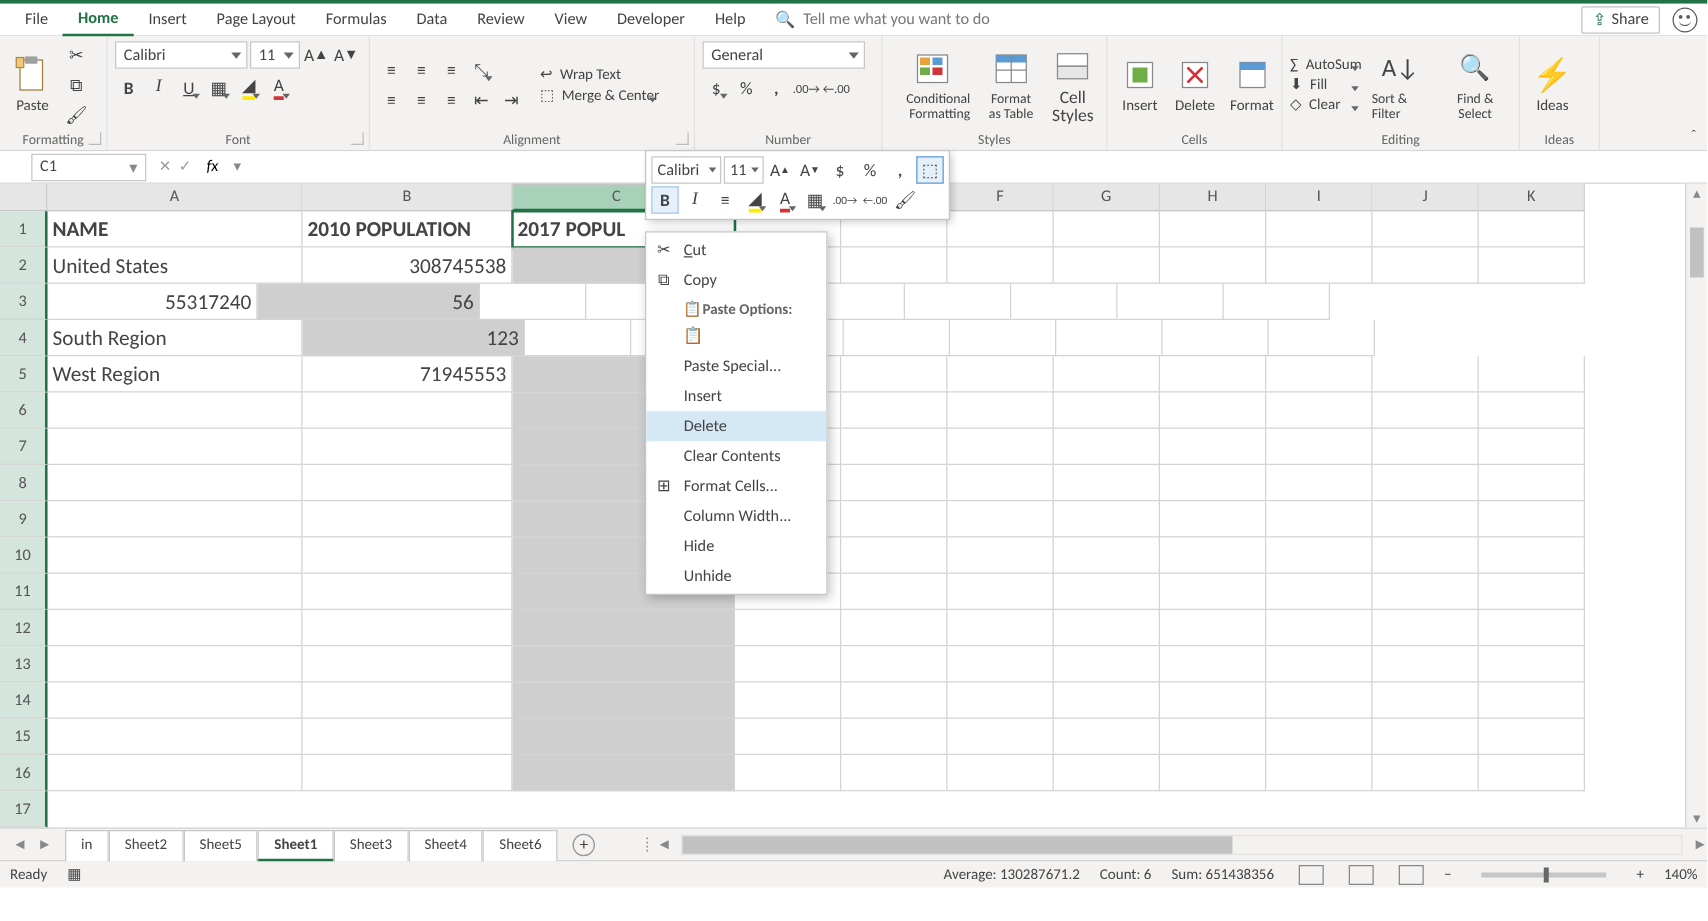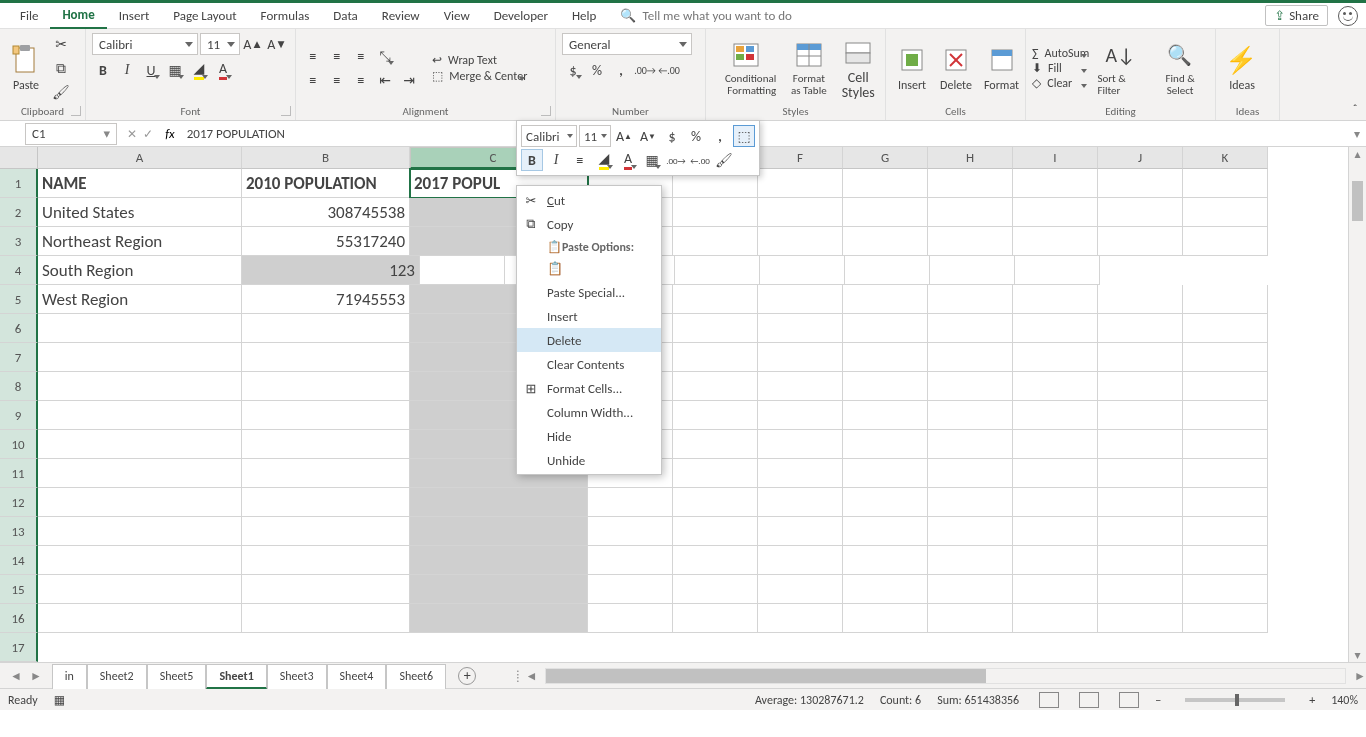--- a/index.html
+++ b/index.html
@@ -131,21 +131,21 @@
             <span>✂</span>
           </div>
         <div class="smallbtn">
             <span>⧉</span>
           </div>
         <div class="smallbtn">
             <span>🖌</span>
           </div>
       </div>
     </div>
-    <div class="group-label">Clipboard</div>
+    <div class="group-label">Formatting</div>
     <div class="dialogarrow"></div>
   </div>
 
   <div class="group" style="width:210px">
     <div class="group-body col" style="align-items:flex-start;gap:4px">
       <div class="row">
         <div class="sel" style="width:106px">
             <span>Calibri</span>
             <span class="arrow"></span>
           </div>
@@ -343,21 +343,20 @@
 <div class="formulabar">
   <div class="namebox">
       <span>C1</span>
       <span style="margin-left:auto;color:#888">▾</span>
     </div>
   <div class="fbtns">
     <span>✕</span>
     <span>✓</span>
   </div>
   <div class="fx">fx</div>
-  <div class="finput"><span>2017 POPULATION</span></div>
   <div class="fdrop">▾</div>
 </div>
 
 <div style="display:flex">
   <div style="flex:1">
     <div style="display:flex">
       <div class="corner"></div>
       <div class="colheads">
         <div class="colhead col-A">A</div>
         <div class="colhead col-B">B</div>
@@ -413,21 +412,20 @@
             <div class="cell col-rest"></div>
             <div class="cell col-rest"></div>
             <div class="cell col-rest"></div>
             <div class="cell col-rest"></div>
             <div class="cell col-rest"></div>
             <div class="cell col-rest"></div>
             <div class="cell col-rest"></div>
             <div class="cell col-rest"></div>
           </div>
           <div class="cellrow">
-            <div class="cell col-A">Northeast Region</div>
             <div class="cell col-B num">55317240</div>
             <div class="cell col-C selcol num">56</div>
             <div class="cell col-rest"></div>
             <div class="cell col-rest"></div>
             <div class="cell col-rest"></div>
             <div class="cell col-rest"></div>
             <div class="cell col-rest"></div>
             <div class="cell col-rest"></div>
             <div class="cell col-rest"></div>
             <div class="cell col-rest"></div>

